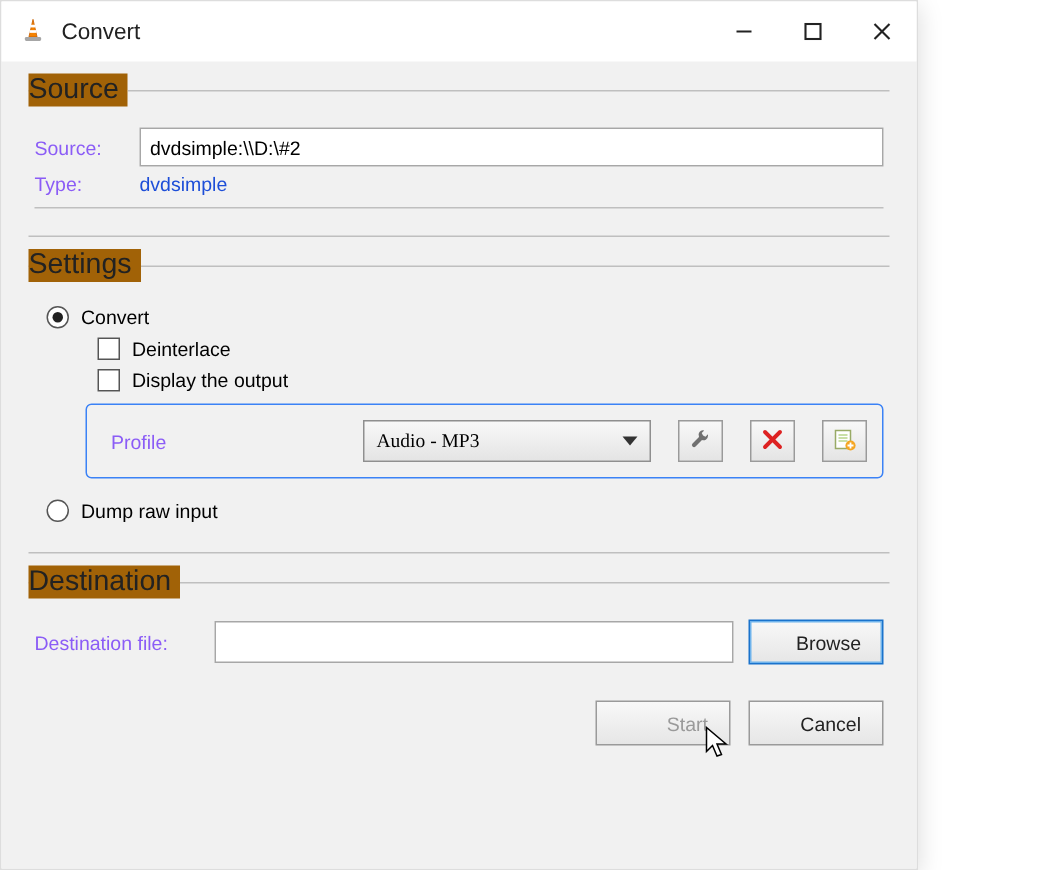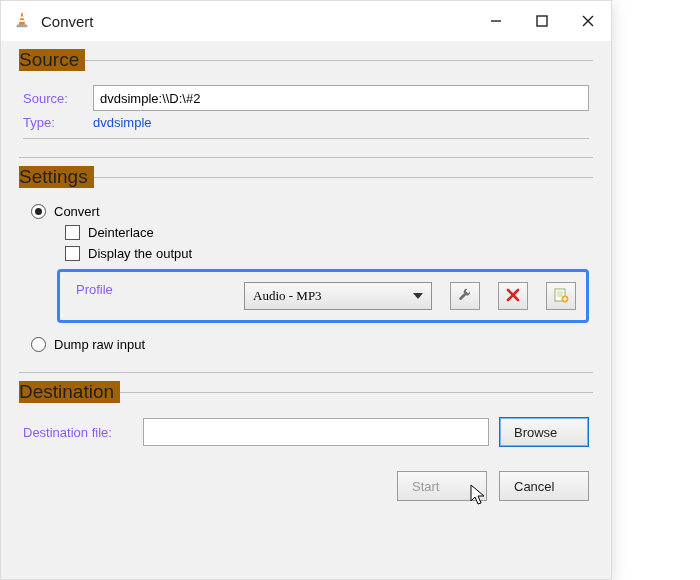--- a/index.html
+++ b/index.html
@@ -113,25 +113,26 @@
   .radio.checked::after {
     content: "";
     width: 7px; height: 7px;
     border-radius: 50%;
     background: #222;
   }
   .check-group {
     margin-left: 34px;
   }
   .profile-highlight {
-    border: 3px solid #3b82f6;
+    border: 1px solid #3b82f6;
     border-radius: 4px;
     padding: 10px 10px;
     margin: 8px 0 14px 0;
     display: flex;
+    align-items: center;
     gap: 18px;
   }
   .profile-highlight .label { min-width: 150px; margin-left: 6px; }
   .select {
     flex: 1;
     height: 28px;
     display: flex;
     align-items: center;
     justify-content: space-between;
     background: linear-gradient(#f8f8f8,#e4e4e4);
@@ -162,21 +163,21 @@
   }
   .btn {
     height: 30px;
     min-width: 90px;
     padding: 0 14px;
     border: 1px solid #9a9a9a;
     background: linear-gradient(#f8f8f8,#e6e6e6);
     font-family: inherit;
     font-size: 13px;
     color: #222;
-    display: inline-flex; align-items: center; justify-content: flex-start;
+    display: inline-flex; align-items: center; justify-content: flex-end;
   }
   .btn.primary { border: 1px solid #1a73cc; box-shadow: inset 0 0 0 1px #6fb3ec; }
   .btn.disabled { color: #9a9a9a; }
   .action-row {
     display: flex;
     justify-content: flex-end;
     gap: 12px;
     padding: 8px 4px 0 0;
   }
   .cursor {

